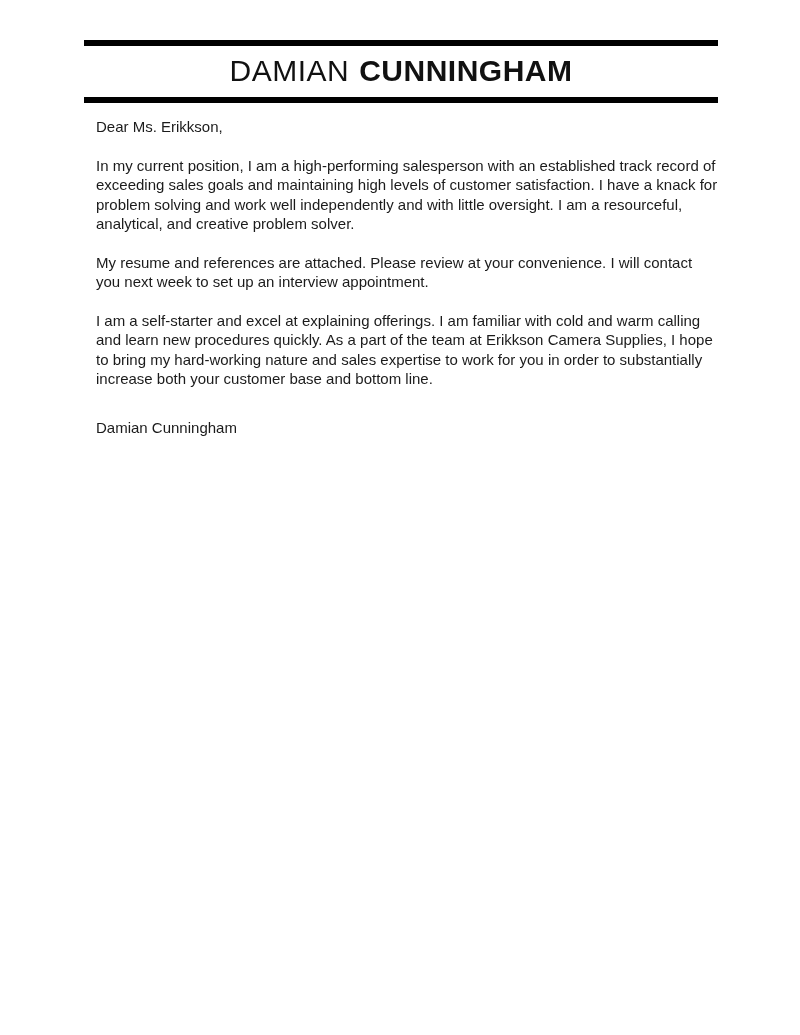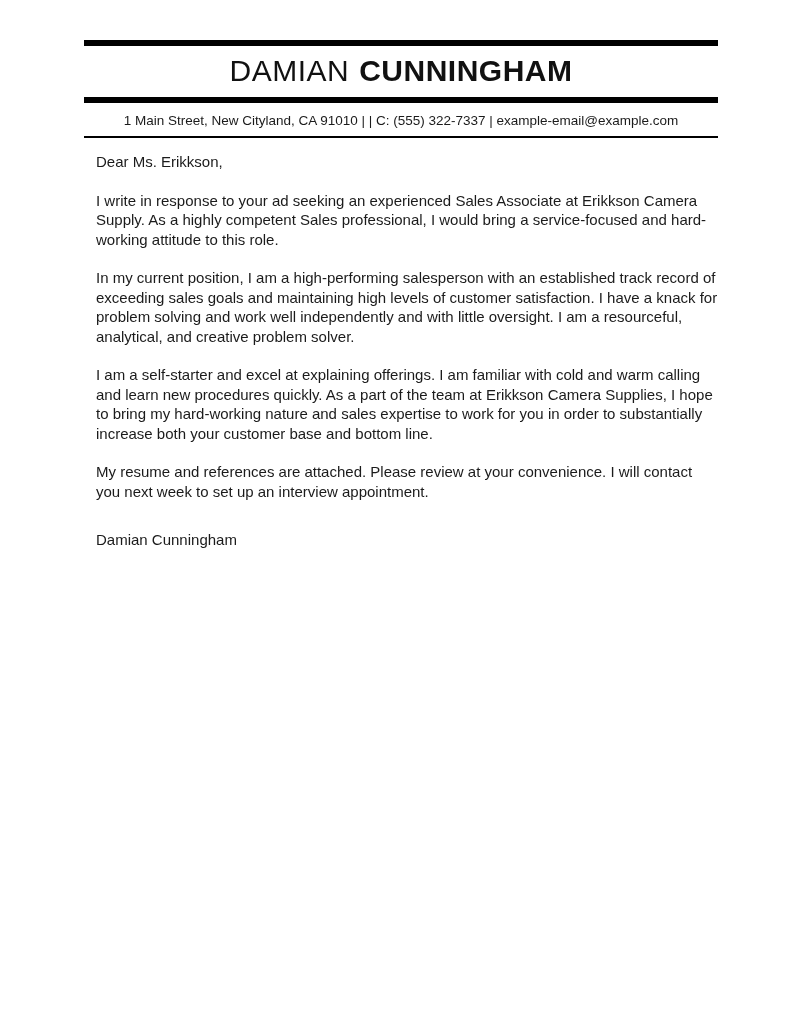--- a/index.html
+++ b/index.html
@@ -70,24 +70,22 @@
 <div class="page">
 
   <div class="rule-thick"></div>
 
   <div class="name">
     <span class="first">DAMIAN</span><span class="last">CUNNINGHAM</span>
   </div>
 
   <div class="rule-thick"></div>
 
-  <div class="contact">1 Main Street, New Cityland, CA 91010 | | C: (555) 322-7337 | example-email@example.com</div>
 
   <div class="letter">
     <p class="salutation">Dear Ms. Erikkson,</p>
-    <p>I write in response to your ad seeking an experienced Sales Associate at Erikkson Camera Supply. As a highly competent Sales professional, I would bring a service-focused and hard-working attitude to this role.</p>
     <p>In my current position, I am a high-performing salesperson with an established track record of exceeding sales goals and maintaining high levels of customer satisfaction. I have a knack for problem solving and work well independently and with little oversight. I am a resourceful, analytical, and creative problem solver.</p>
+    <p>My resume and references are attached. Please review at your convenience. I will contact you next week to set up an interview appointment.</p>
     <p>I am a self-starter and excel at explaining offerings. I am familiar with cold and warm calling and learn new procedures quickly. As a part of the team at Erikkson Camera Supplies, I hope to bring my hard-working nature and sales expertise to work for you in order to substantially increase both your customer base and bottom line.</p>
-    <p>My resume and references are attached. Please review at your convenience. I will contact you next week to set up an interview appointment.</p>
     <p class="signature">Damian Cunningham</p>
   </div>
 
 </div>
 
 </body></html>

